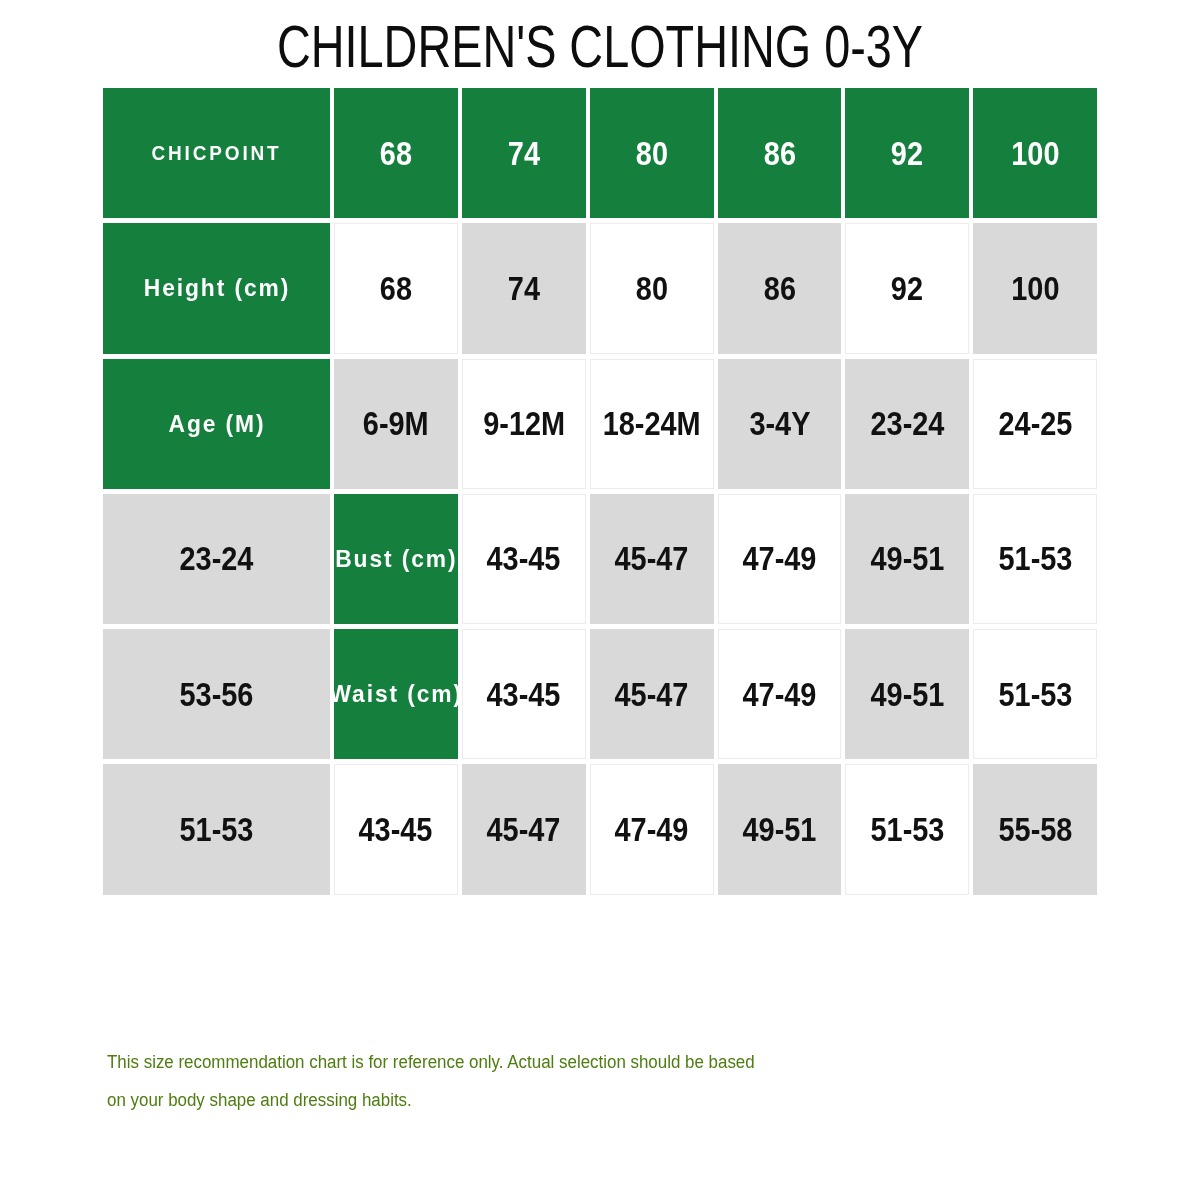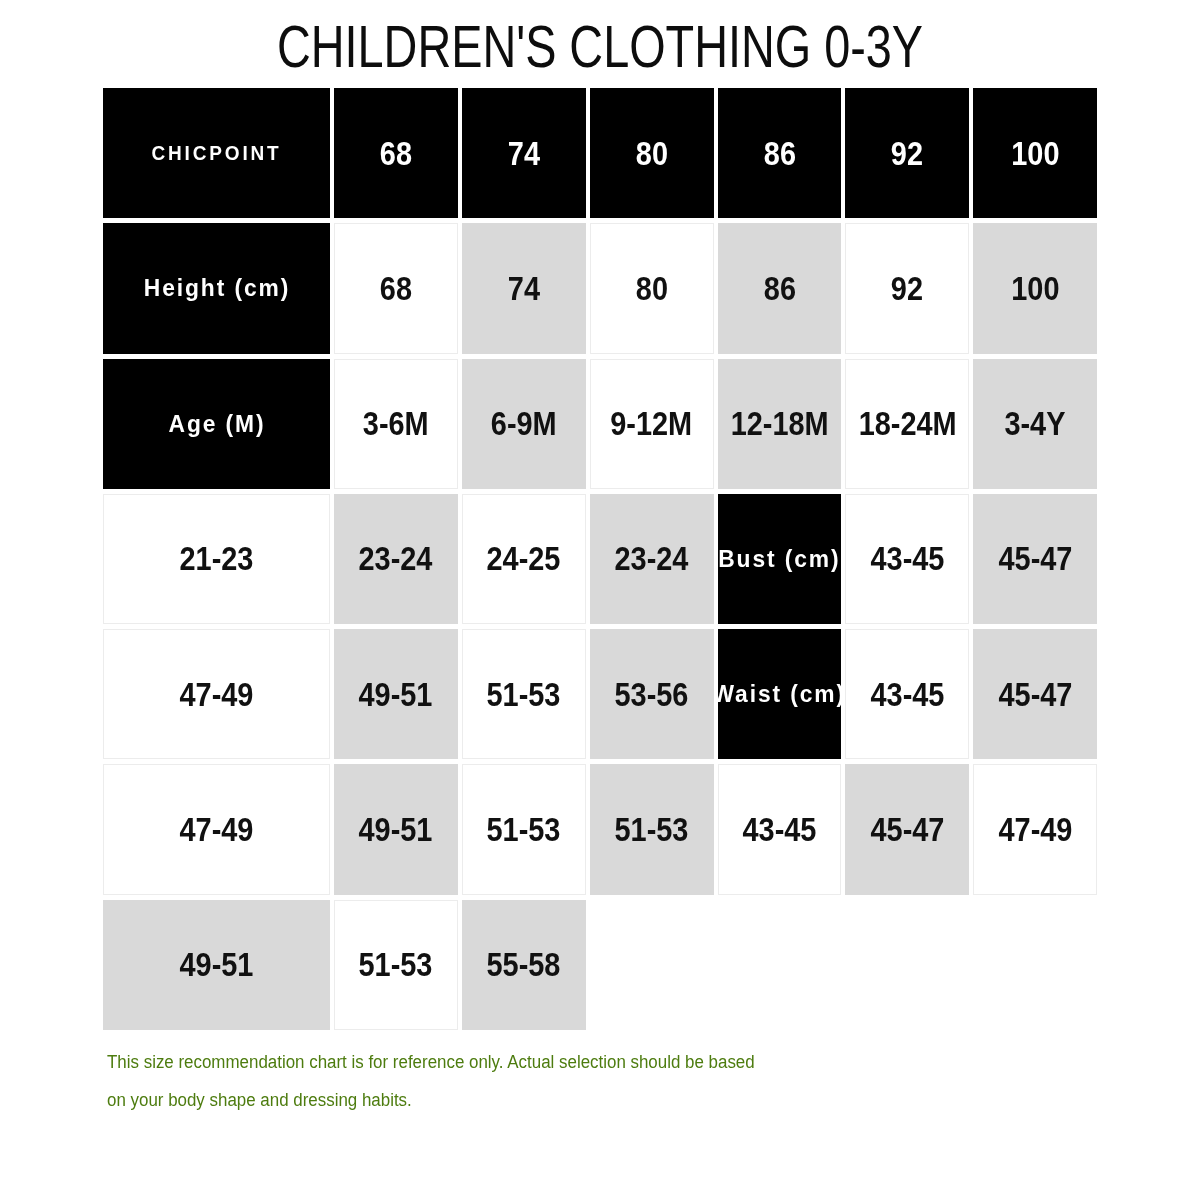--- a/index.html
+++ b/index.html
@@ -28,21 +28,21 @@
     grid-template-columns: 227px repeat(6, 1fr);
     grid-template-rows: repeat(7, 1fr);
     gap: 5px 4px;
   }
   .cell {
     display: flex;
     align-items: center;
     justify-content: center;
     overflow: hidden;
   }
-  .dark  { background: #000000; color: #ffffff; }
+  .dark  { background: #15803d; color: #ffffff; }
   .lite  { background: #d9d9d9; color: #111111; }
   .white { background: #ffffff; color: #111111; border: 1px solid #ececec; }
   .t-num {
     font-weight: 700;
     font-size: 34px;
     display: inline-block;
     white-space: nowrap;
     transform: scaleX(0.85);
   }
   .t-label {
@@ -124,42 +124,33 @@
     <div class="cell white">
         <span class="t-num">92</span>
       </div>
     <div class="cell lite">
         <span class="t-num">100</span>
       </div>
 
     <div class="cell dark">
         <span class="t-label">Age (M)</span>
       </div>
-    <div class="cell white">
-        <span class="t-num">3-6M</span>
-      </div>
     <div class="cell lite">
         <span class="t-num">6-9M</span>
       </div>
     <div class="cell white">
         <span class="t-num">9-12M</span>
       </div>
-    <div class="cell lite">
-        <span class="t-num">12-18M</span>
-      </div>
     <div class="cell white">
         <span class="t-num">18-24M</span>
       </div>
     <div class="cell lite">
         <span class="t-num">3-4Y</span>
       </div>
 
-    <div class="cell white">
-        <span class="t-num">21-23</span>
-      </div>
     <div class="cell lite">
         <span class="t-num">23-24</span>
       </div>
     <div class="cell white">
         <span class="t-num">24-25</span>
       </div>
     <div class="cell lite">
         <span class="t-num">23-24</span>
       </div>
 

